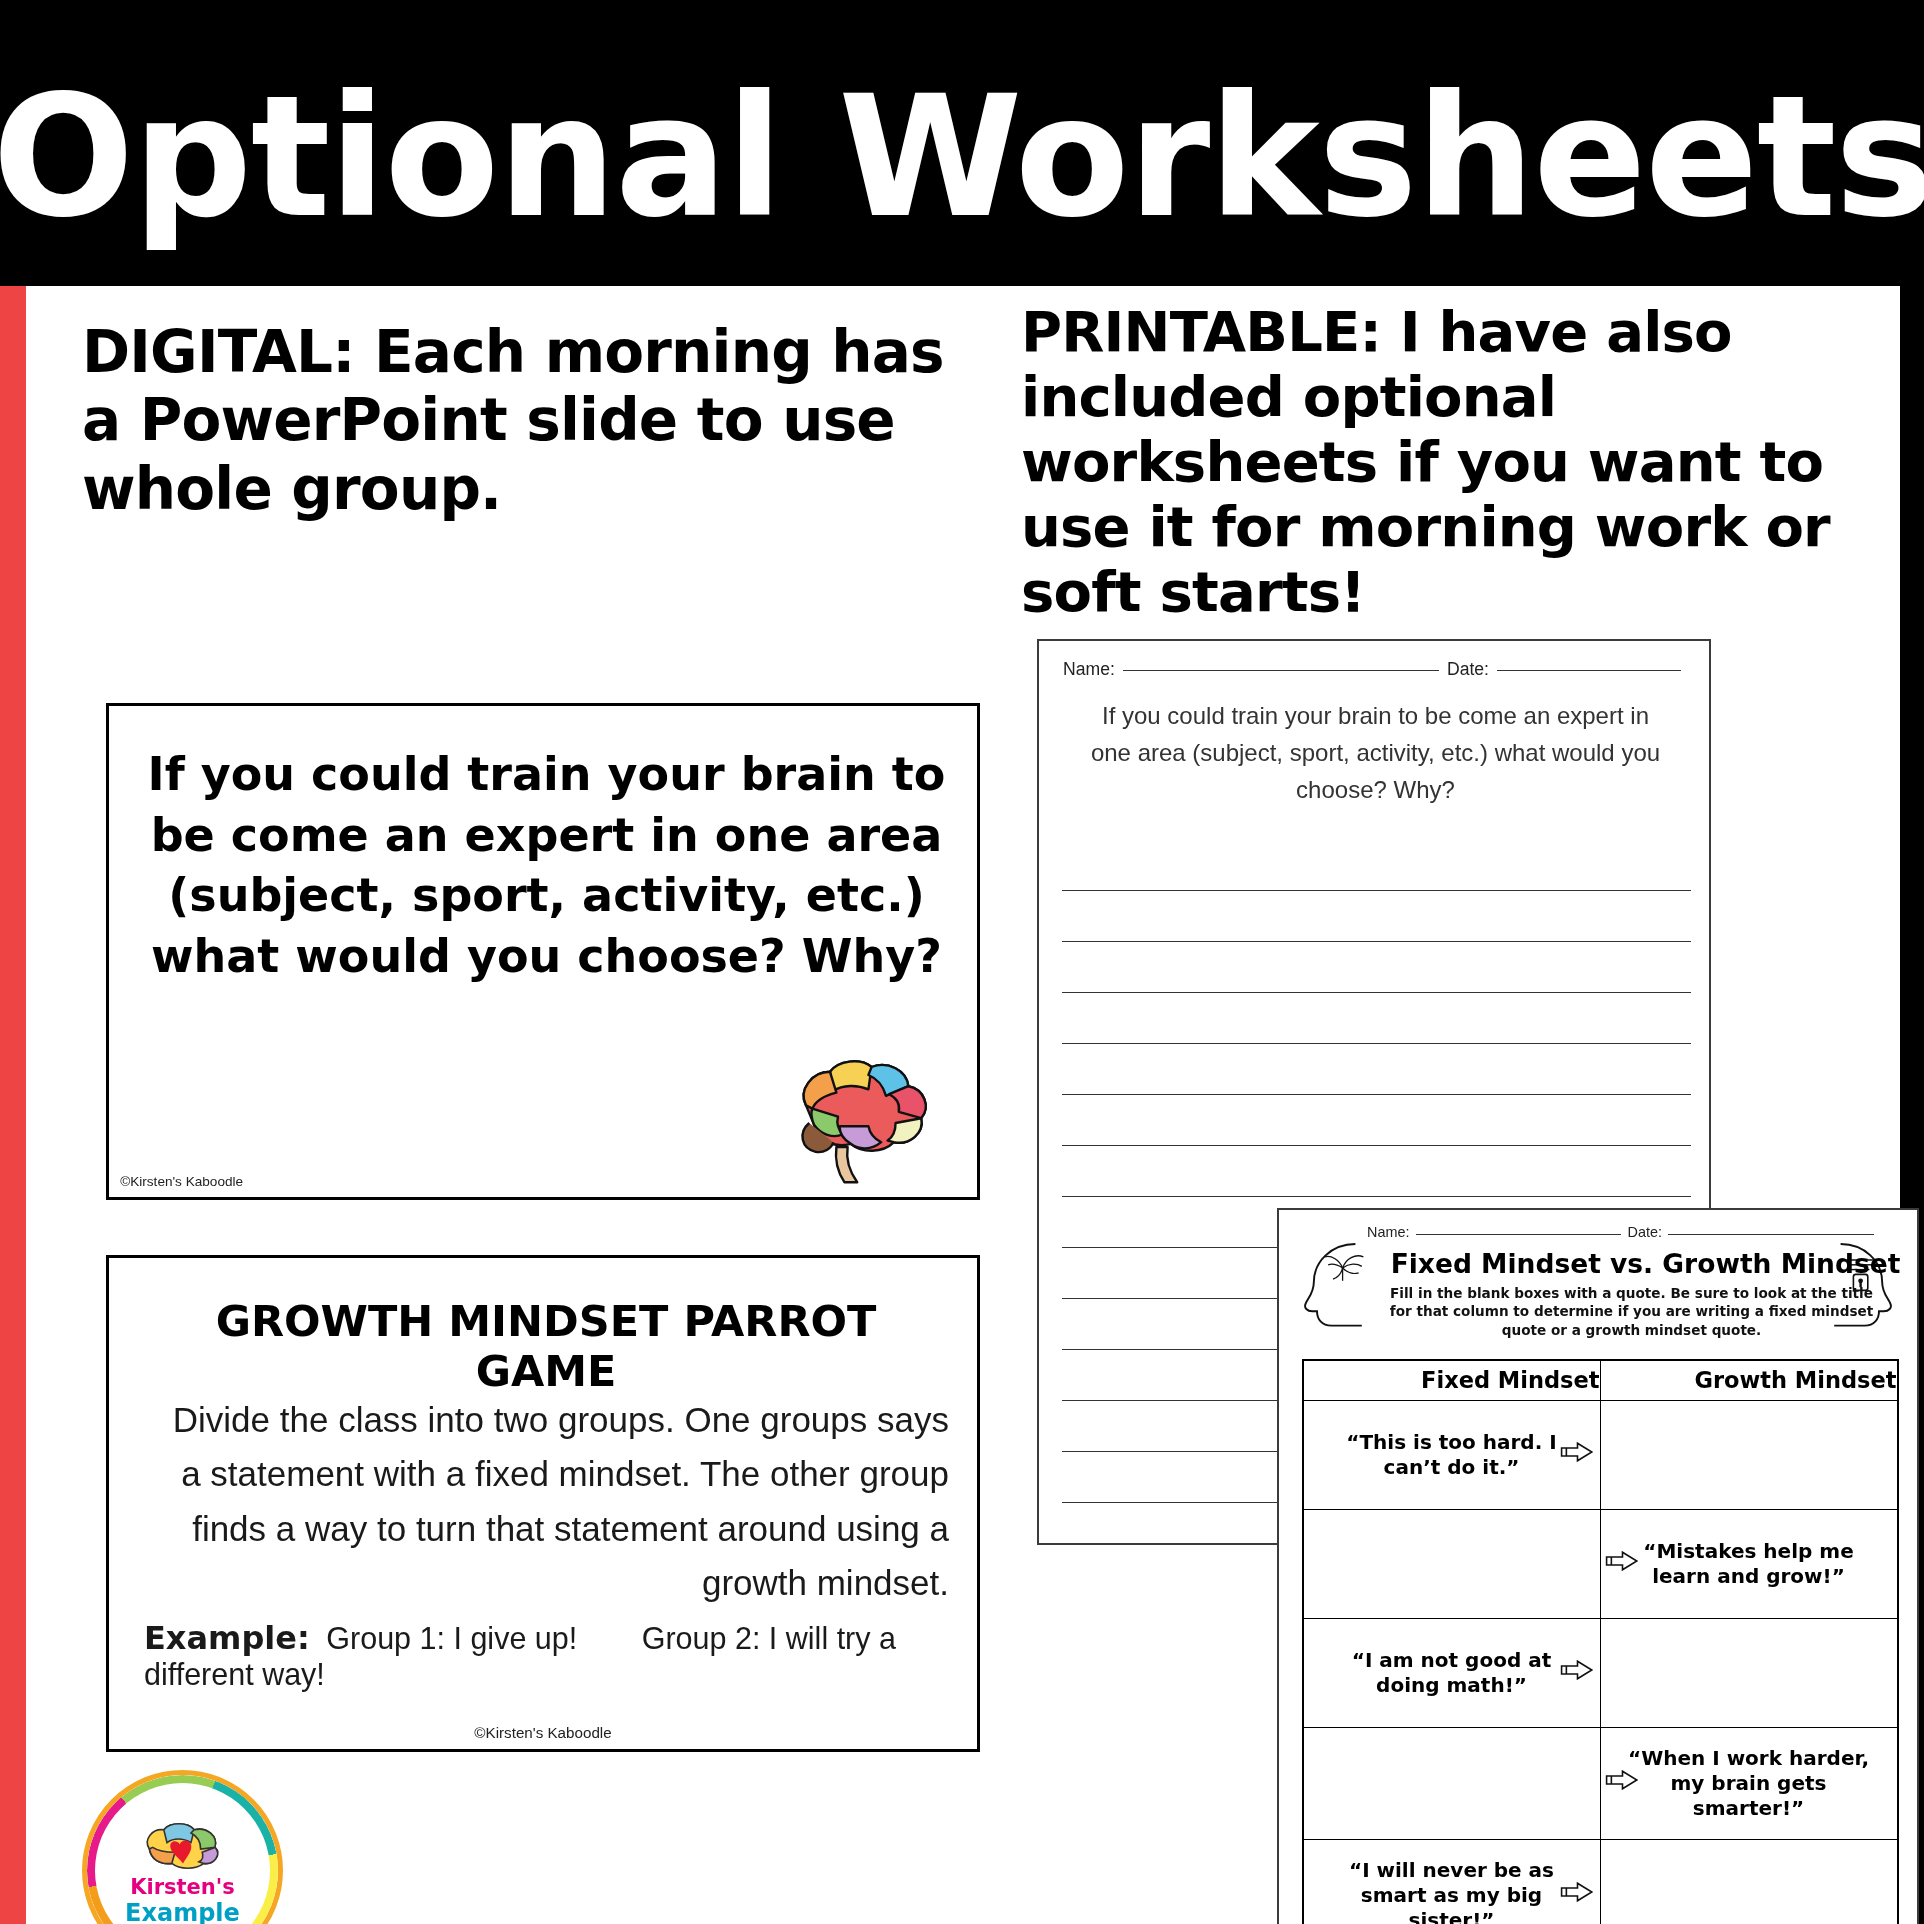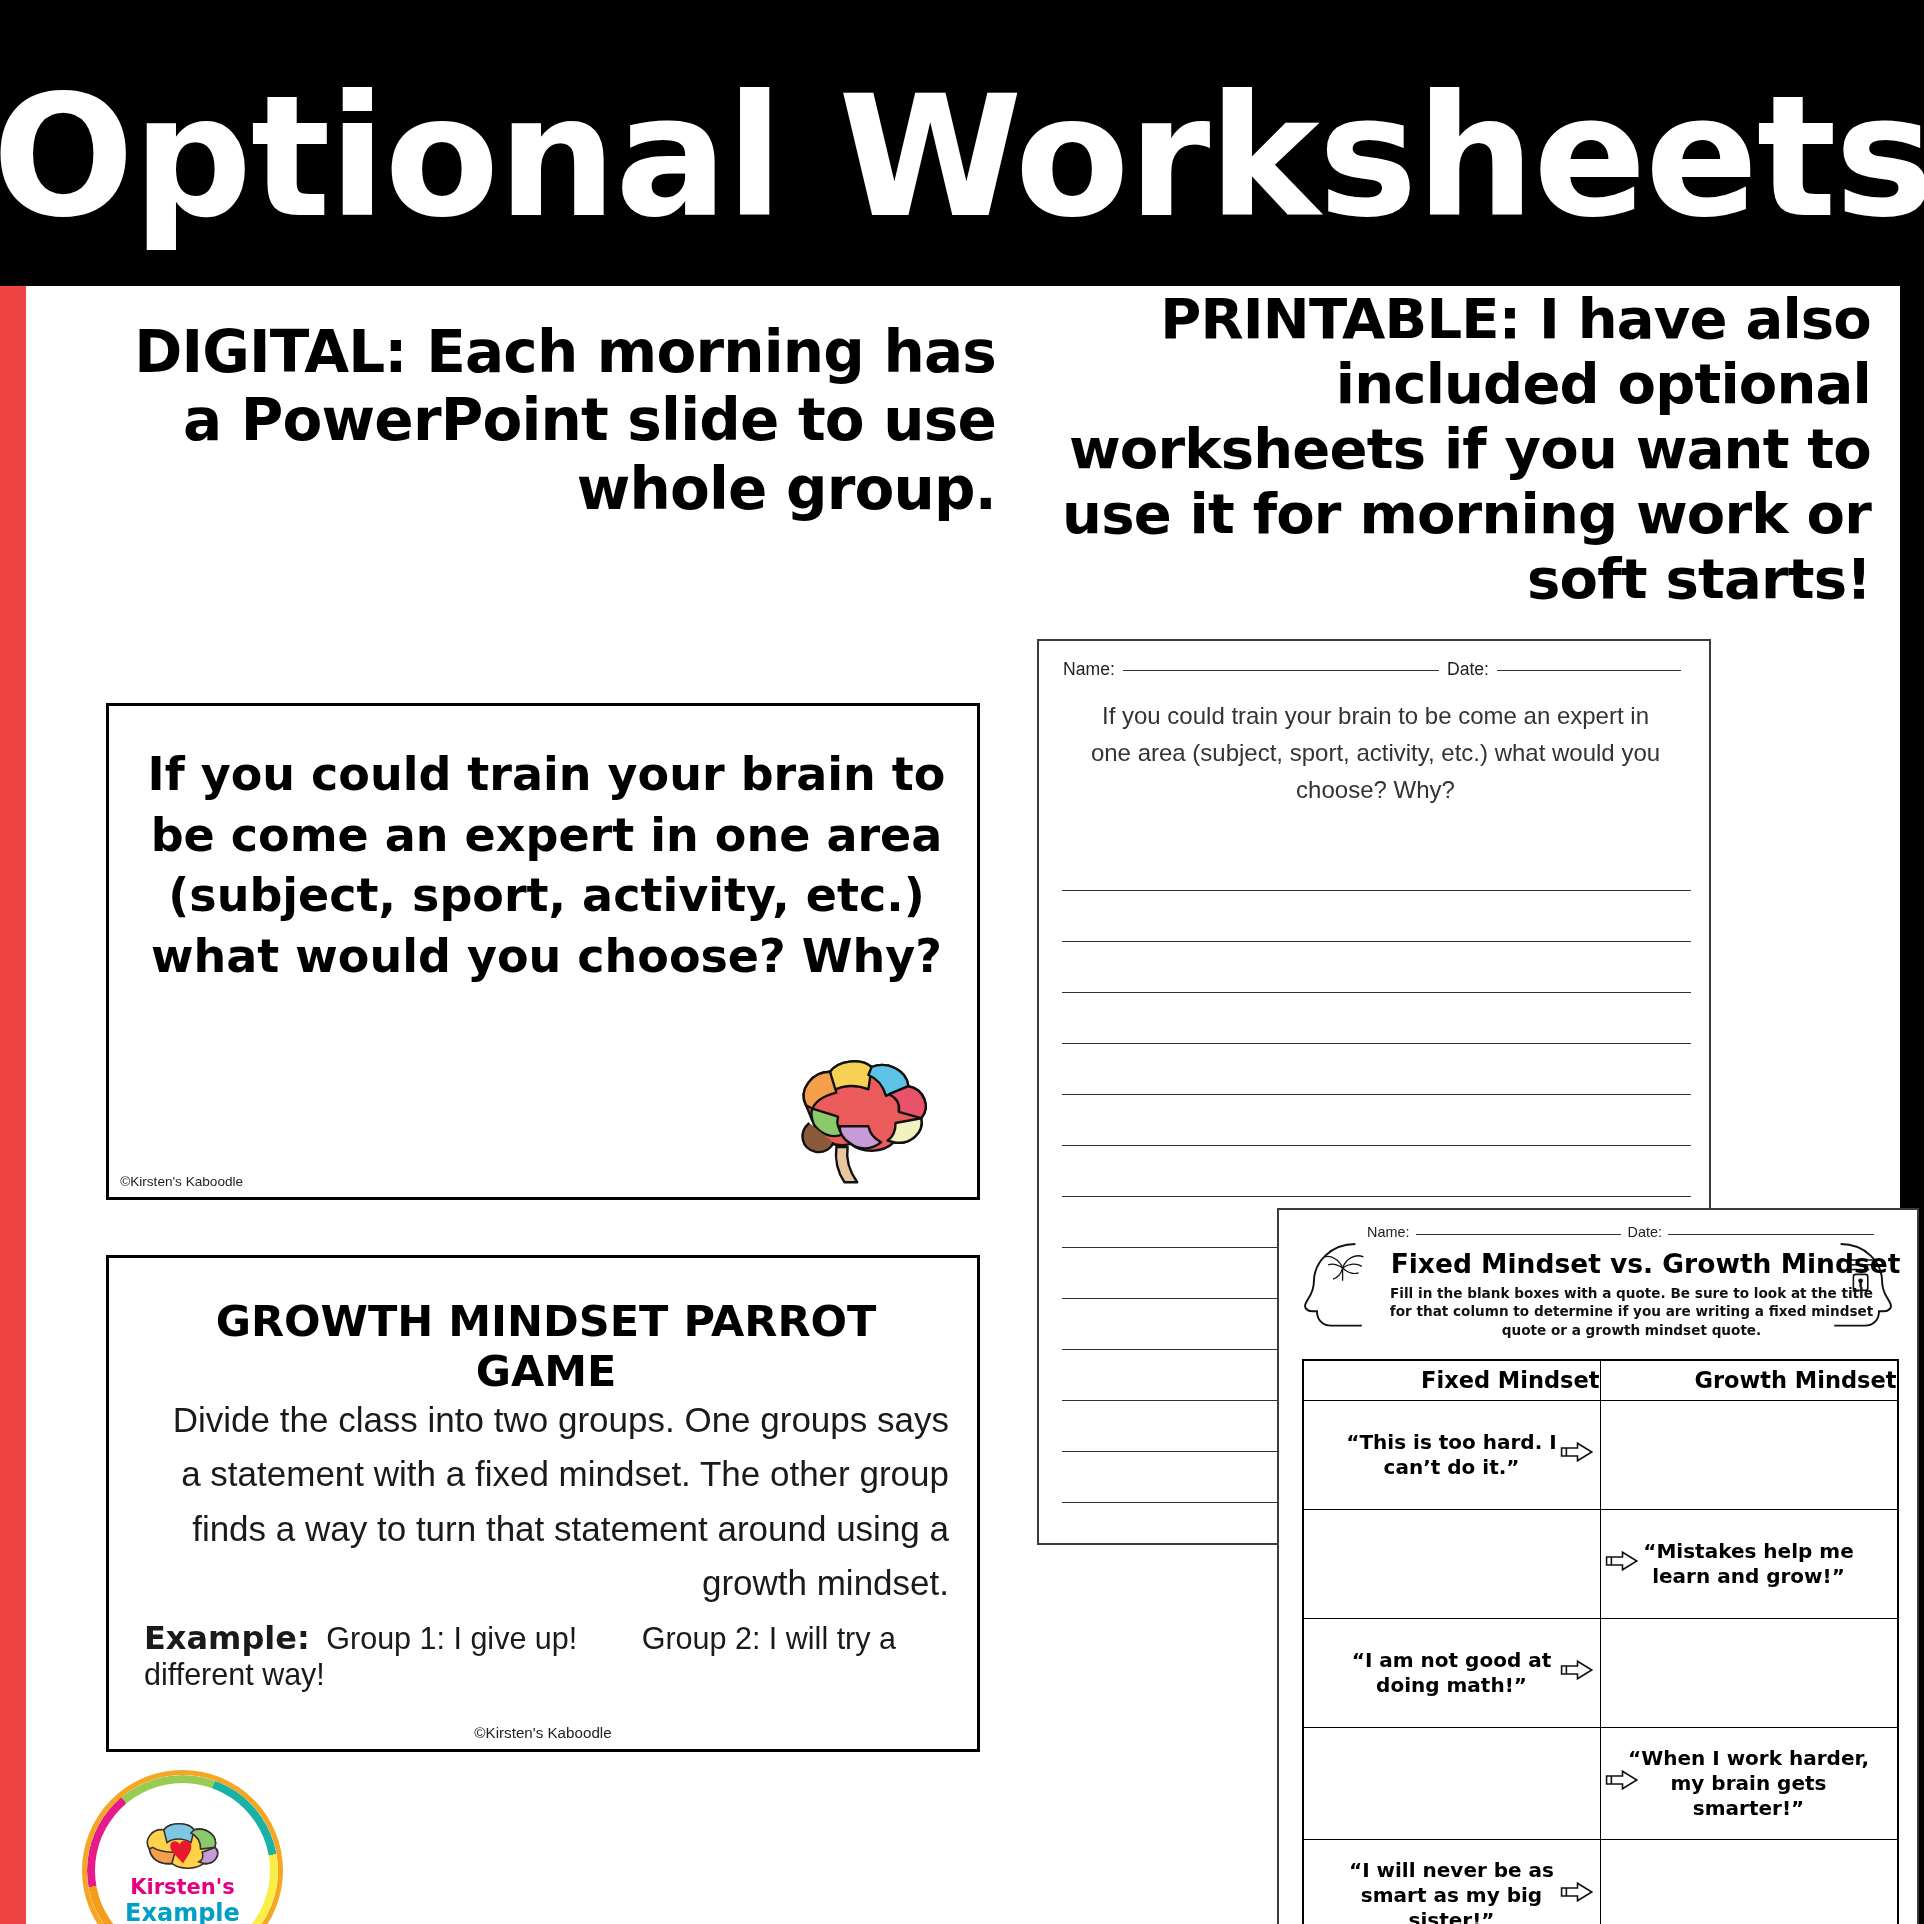--- a/index.html
+++ b/index.html
@@ -49,21 +49,21 @@
   }
 
   
   .left-col {
     position: absolute;
     left: 56px;
     top: 32px;
     width: 914px;
   }
   .heading {
-    text-align: right;
+    text-align: left;
     font-family: "DejaVu Sans", sans-serif;
     font-weight: 700;
     color: #000;
   }
   .heading.left {
     font-size: 58px;
     line-height: 1.18;
     letter-spacing: -0.8px;
   }
   .heading.right {
@@ -210,21 +210,21 @@
     font-size: 24px;
     font-family: "DejaVu Sans", sans-serif;
     color: #00a0c6;
     font-weight: 700;
   }
 
   
   .right-col {
     position: absolute;
     left: 995px;
-    top: 1px;
+    top: 14px;
     width: 850px;
   }
 
   
   #worksheet-one {
     position: absolute;
     left: 1011px;
     top: 353px;
     width: 674px;
     height: 906px;

